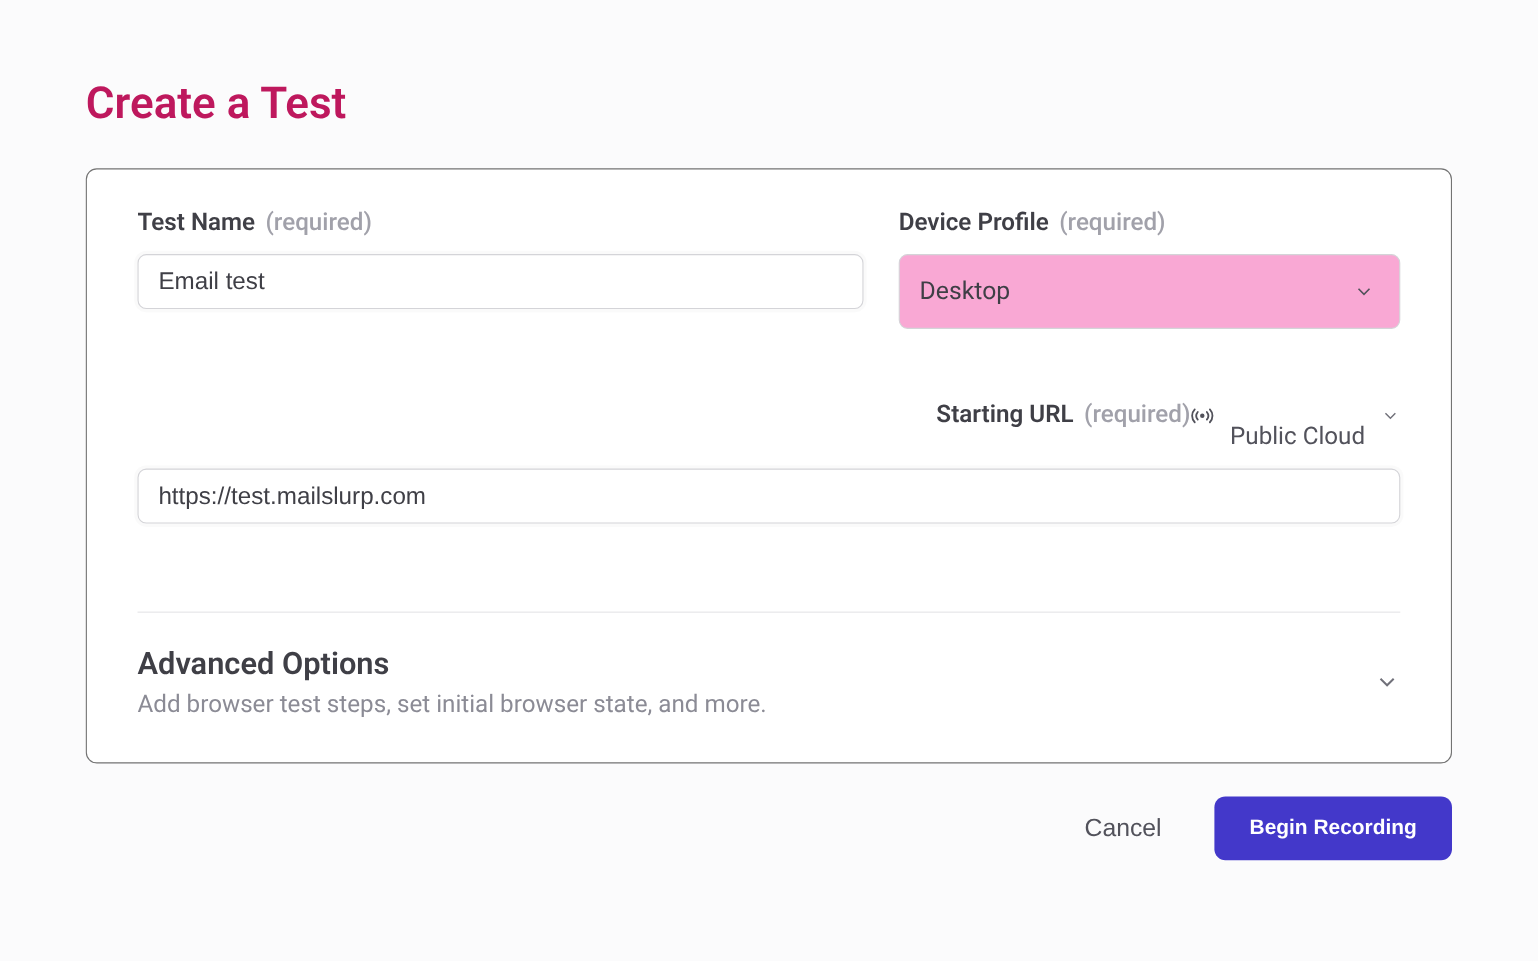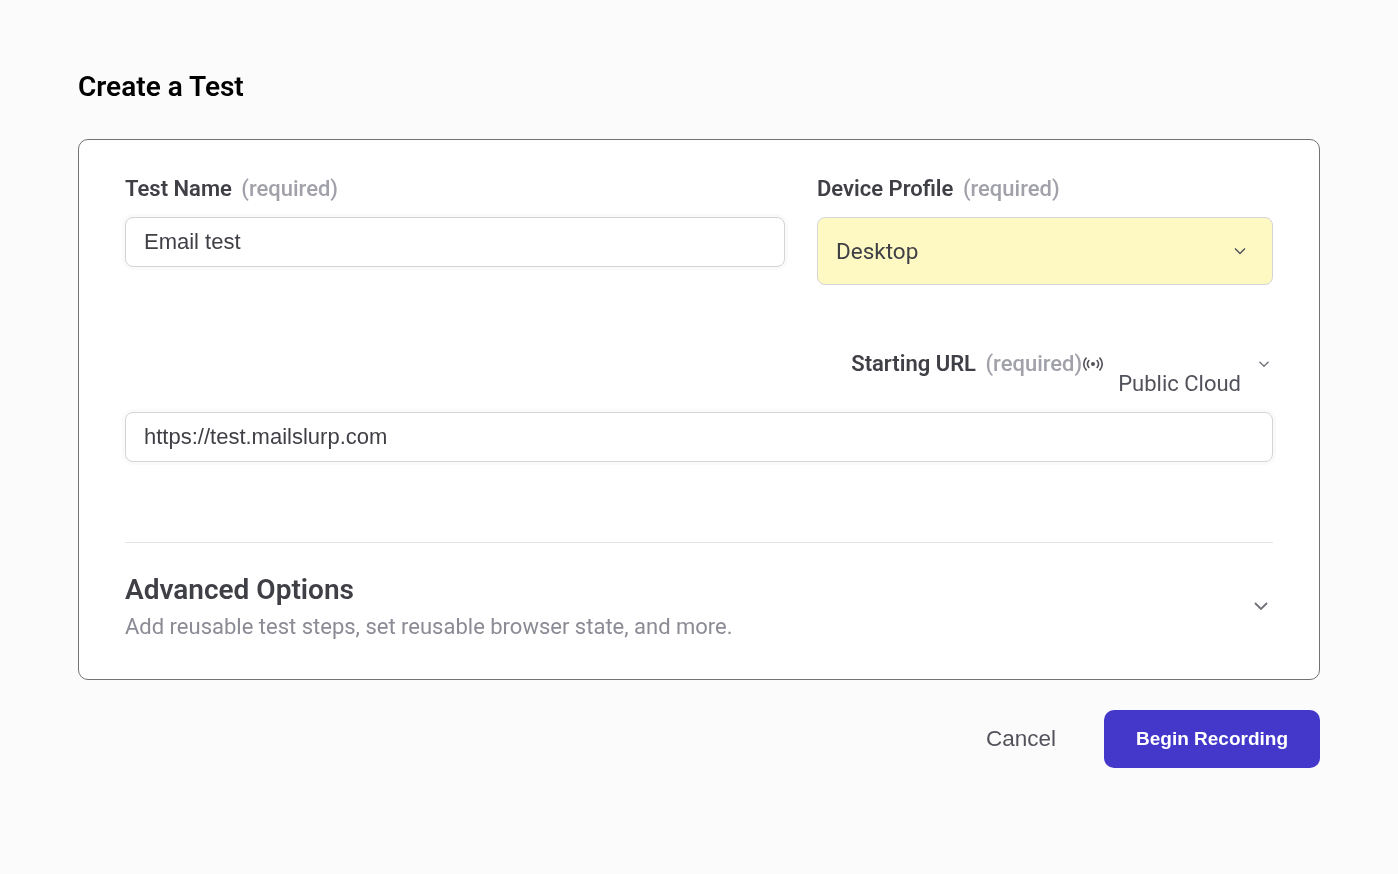--- a/index.html
+++ b/index.html
@@ -5,23 +5,23 @@
     * { box-sizing: border-box; margin: 0; padding: 0; }
     body {
       font-family: -apple-system, BlinkMacSystemFont, "Segoe UI", Roboto, Helvetica, Arial, sans-serif;
       background: #fbfbfc;
       color: #27272a;
       width: 1398px;
       height: 874px;
       padding: 70px 78px 30px 78px;
     }
     .page-title {
-      font-size: 28px;
-      font-weight: 600;
-      color: #000000;
+      font-size: 40px;
+      font-weight: 600;
+      color: #be185d;
       margin-bottom: 36px;
     }
     .card {
       background: #ffffff;
       border: 1px solid #737373;
       border-radius: 10px;
       padding: 36px 46px 40px 46px;
     }
     .row {
       display: flex;
@@ -62,21 +62,21 @@
       background: #ffffff;
       outline: none;
       box-shadow: 0 0 0 3px rgba(0,0,0,0.02);
     }
 
     .select {
       width: 100%;
       height: 68px;
       border: 1px solid #d4d4d8;
       border-radius: 8px;
-      background: #fef9c3;
+      background: #f9a8d4;
       display: flex;
       align-items: center;
       justify-content: space-between;
       padding: 0 22px 0 18px;
       cursor: pointer;
     }
     .select-text {
       font-size: 22.5px;
       color: #3f3f46;
     }
@@ -214,21 +214,21 @@
       </div>
     </div>
     <input type="text" class="text-input" value="https://test.mailslurp.com" style="">
   </div>
 
   <hr class="divider">
 
   <div class="advanced">
     <div class="advanced-left">
       <div class="advanced-title">Advanced Options</div>
-      <div class="advanced-desc">Add reusable test steps, set reusable browser state, and more.</div>
+      <div class="advanced-desc">Add browser test steps, set initial browser state, and more.</div>
     </div>
     <svg class="chevron" viewBox="0 0 24 24" style="width:24px;height:24px;stroke:#71717a;">
       <polyline points="6 9 12 15 18 9"></polyline>
     </svg>
   </div>
 </div>
 
 <div class="footer">
   <button class="btn-cancel">Cancel</button>
   <button class="btn-primary">Begin Recording</button>

